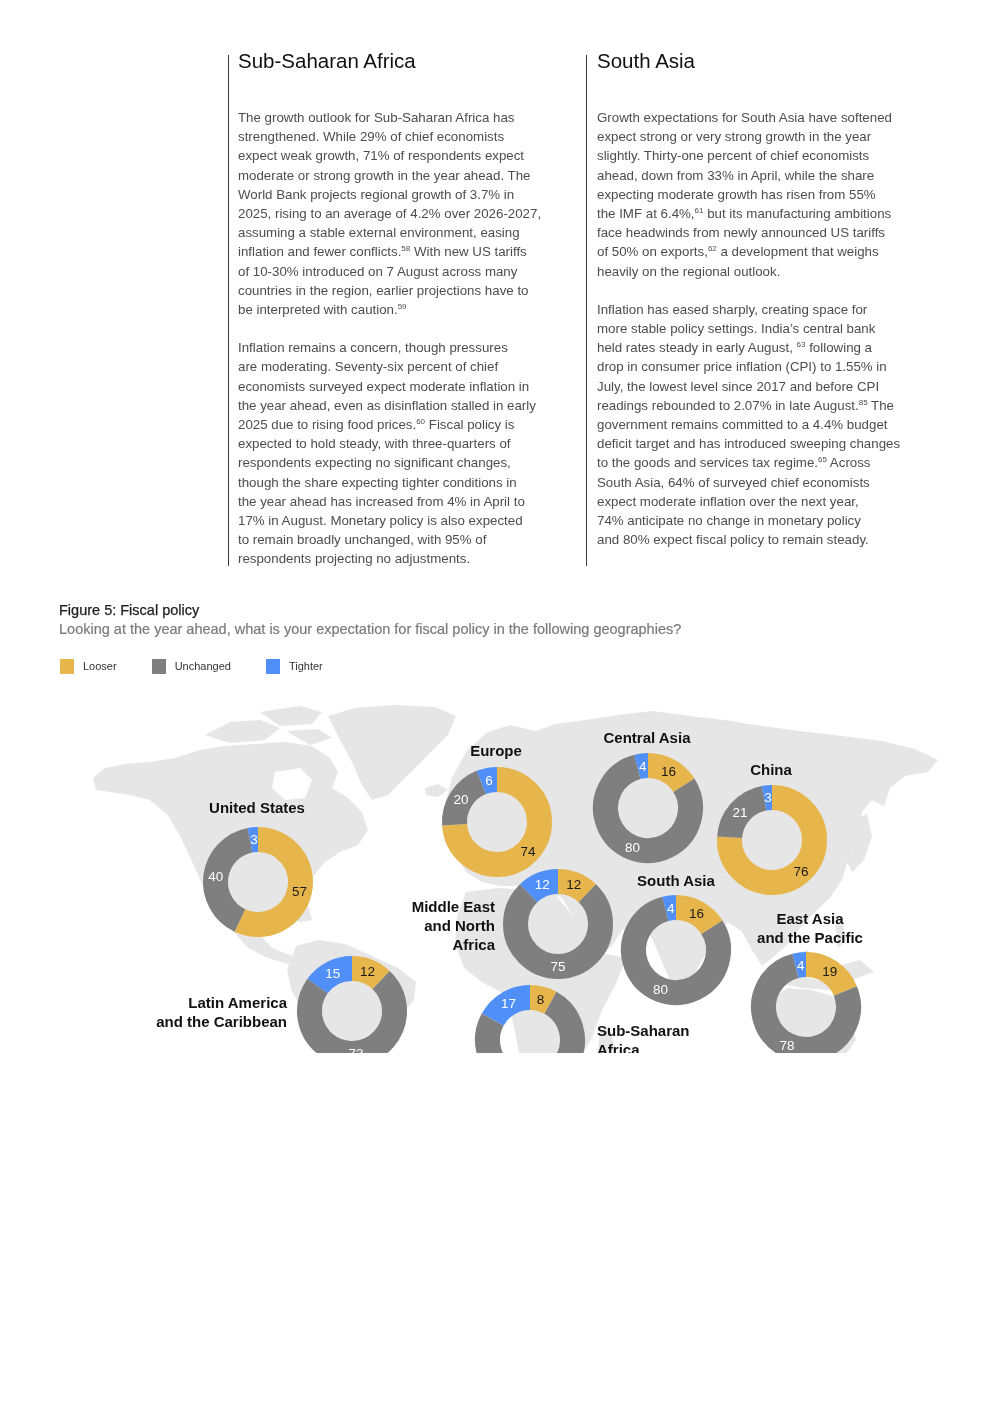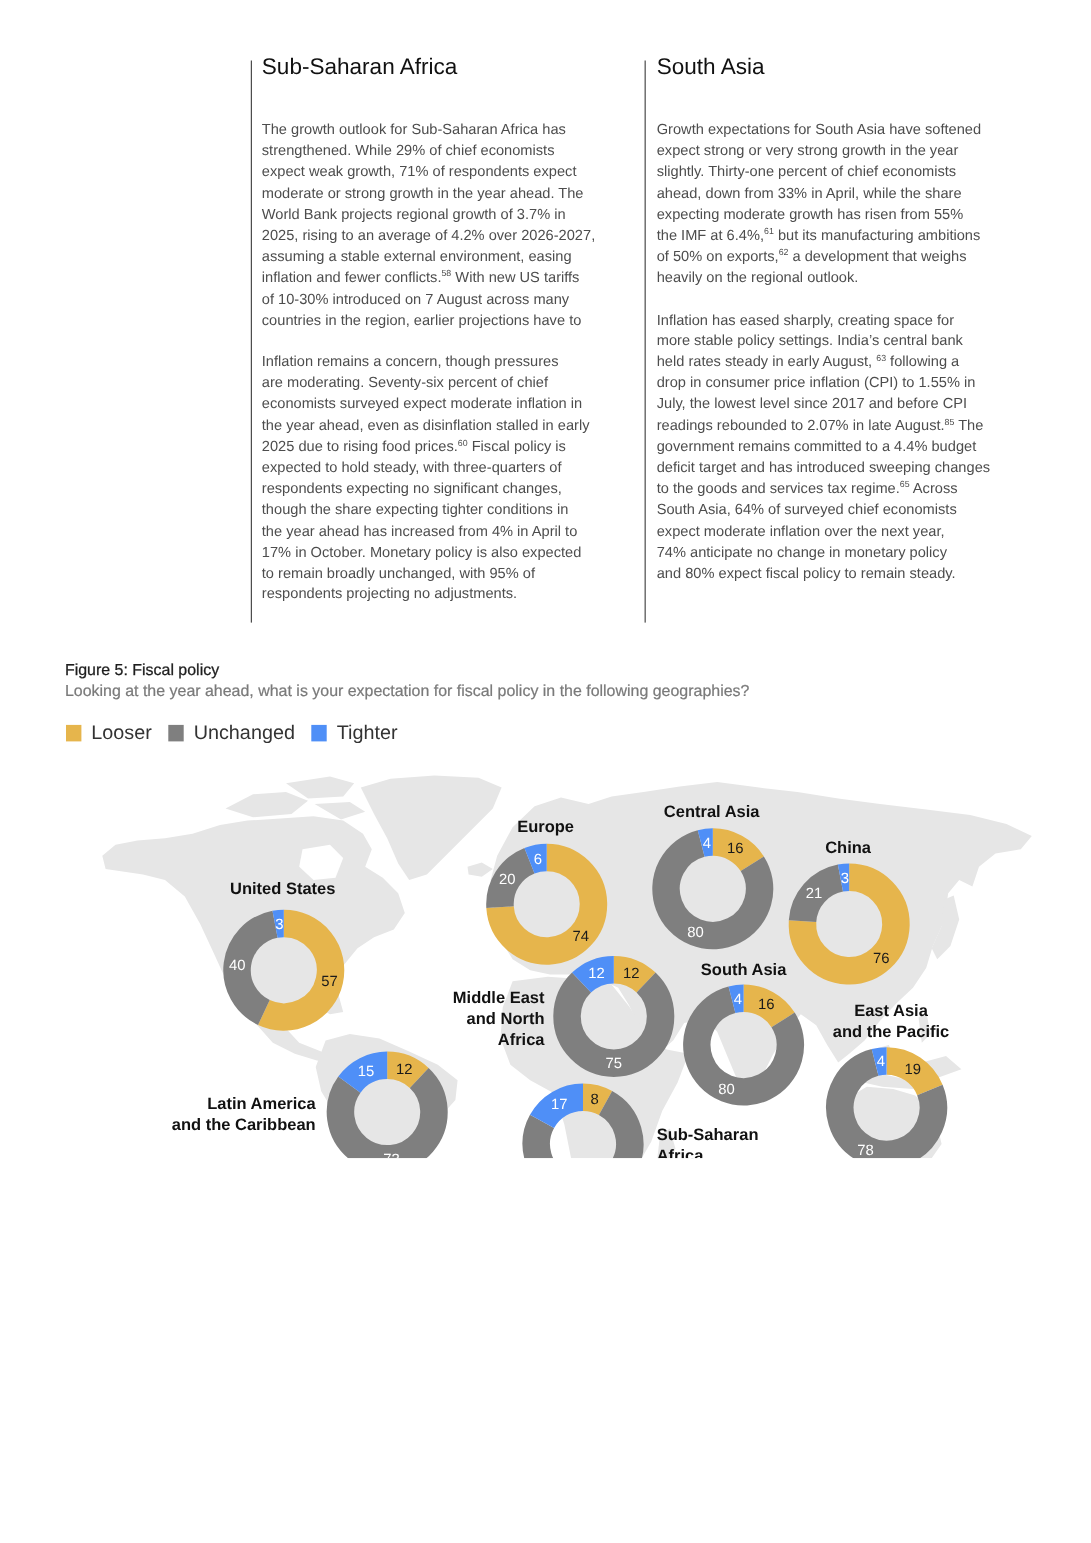--- a/index.html
+++ b/index.html
@@ -13,21 +13,21 @@
   .col-right .col-heading { left:10px; }
   .col-body { position:absolute; left:9px; top:53px; font-size:13.3px; line-height:19.2px; color:#4d4d4d; }
   .col-right .col-body { left:10px; }
   .para + .para { margin-top:19.2px; }
   .line { white-space:nowrap; height:19.2px; }
   .line sup { font-size:8px; line-height:0; vertical-align:5px; }
 
   
   .fig-title { position:absolute; left:59px; top:601px; font-size:14.5px; line-height:18px; color:#1e1e1e; -webkit-text-stroke:0.25px #1e1e1e; white-space:nowrap; }
   .fig-subtitle { position:absolute; left:59px; top:620px; font-size:14.5px; line-height:18px; color:#7a7a7a; -webkit-text-stroke:0.2px #7a7a7a; white-space:nowrap; }
-  .legend { position:absolute; left:60px; top:657px; display:flex; align-items:center; font-size:18px; line-height:18px; color:#333; }
+  .legend { position:absolute; left:60px; top:657px; display:flex; align-items:center; font-size:11px; line-height:18px; color:#333;gap:20px; }
   .legend-item { display:flex; align-items:center; margin-right:15px; }
   .swatch { display:inline-block; width:14px; height:15px; margin-right:9px; }
 
   
   #map-svg { position:absolute; left:0; top:690px; width:992px; height:440px; }
   .land { fill:#e6e6e6; }
   .water { fill:#ffffff; }
   .region-title { font-family:"Liberation Sans", sans-serif; font-size:15px; font-weight:bold; fill:#111; }
   .value-label { font-family:"Liberation Sans", sans-serif; font-size:13.5px; }
 
@@ -51,48 +51,50 @@
           <div class="line">The growth outlook for Sub-Saharan Africa has</div>
           <div class="line">strengthened. While 29% of chief economists</div>
           <div class="line">expect weak growth, 71% of respondents expect</div>
           <div class="line">moderate or strong growth in the year ahead. The</div>
           <div class="line">World Bank projects regional growth of 3.7% in</div>
           <div class="line">2025, rising to an average of 4.2% over 2026-2027,</div>
           <div class="line">assuming a stable external environment, easing</div>
           <div class="line">inflation and fewer conflicts.<sup>58</sup> With new US tariffs</div>
           <div class="line">of 10-30% introduced on 7 August across many</div>
           <div class="line">countries in the region, earlier projections have to</div>
+          <div class="line">be interpreted with caution.<sup>59</sup></div>
         </div>
         <div class="para">
           <div class="line">Inflation remains a concern, though pressures</div>
           <div class="line">are moderating. Seventy-six percent of chief</div>
           <div class="line">economists surveyed expect moderate inflation in</div>
           <div class="line">the year ahead, even as disinflation stalled in early</div>
           <div class="line">2025 due to rising food prices.<sup>60</sup> Fiscal policy is</div>
           <div class="line">expected to hold steady, with three-quarters of</div>
           <div class="line">respondents expecting no significant changes,</div>
           <div class="line">though the share expecting tighter conditions in</div>
           <div class="line">the year ahead has increased from 4% in April to</div>
-          <div class="line">17% in October. Monetary policy is also expected</div>
+          <div class="line">17% in August. Monetary policy is also expected</div>
           <div class="line">to remain broadly unchanged, with 95% of</div>
           <div class="line">respondents projecting no adjustments.</div>
         </div>
       </div>
   </section>
 
   <section class="col col-right">
     <h2 class="col-heading">South Asia</h2>
     <div class="col-body">
         <div class="para">
           <div class="line">Growth expectations for South Asia have softened</div>
           <div class="line">expect strong or very strong growth in the year</div>
           <div class="line">slightly. Thirty-one percent of chief economists</div>
           <div class="line">ahead, down from 33% in April, while the share</div>
           <div class="line">expecting moderate growth has risen from 55%</div>
           <div class="line">the IMF at 6.4%,<sup>61</sup> but its manufacturing ambitions</div>
+          <div class="line">face headwinds from newly announced US tariffs</div>
           <div class="line">of 50% on exports,<sup>62</sup> a development that weighs</div>
           <div class="line">heavily on the regional outlook.</div>
         </div>
         <div class="para">
           <div class="line">Inflation has eased sharply, creating space for</div>
           <div class="line">more stable policy settings. India’s central bank</div>
           <div class="line">held rates steady in early August, <sup>63</sup> following a</div>
           <div class="line">drop in consumer price inflation (CPI) to 1.55% in</div>
           <div class="line">July, the lowest level since 2017 and before CPI</div>
           <div class="line">readings rebounded to 2.07% in late August.<sup>85</sup> The</div>

